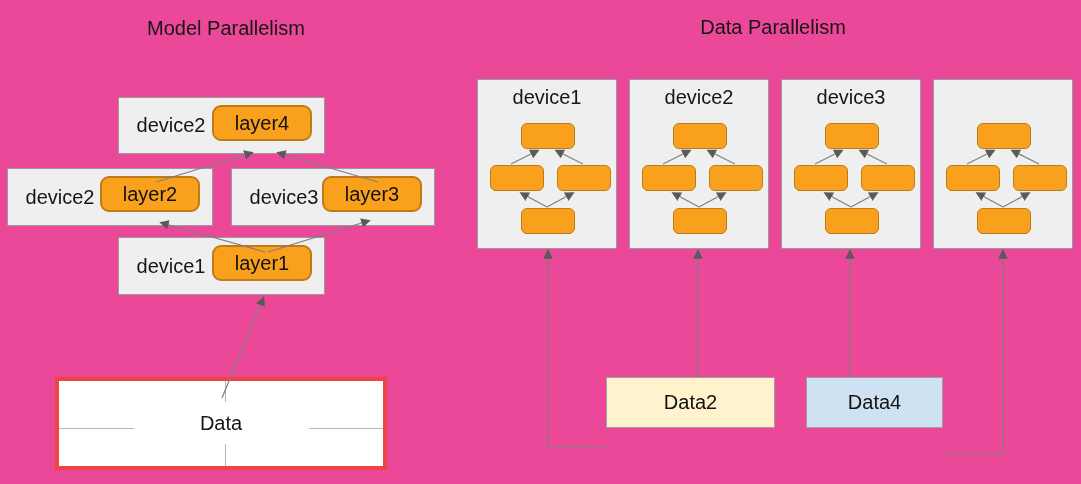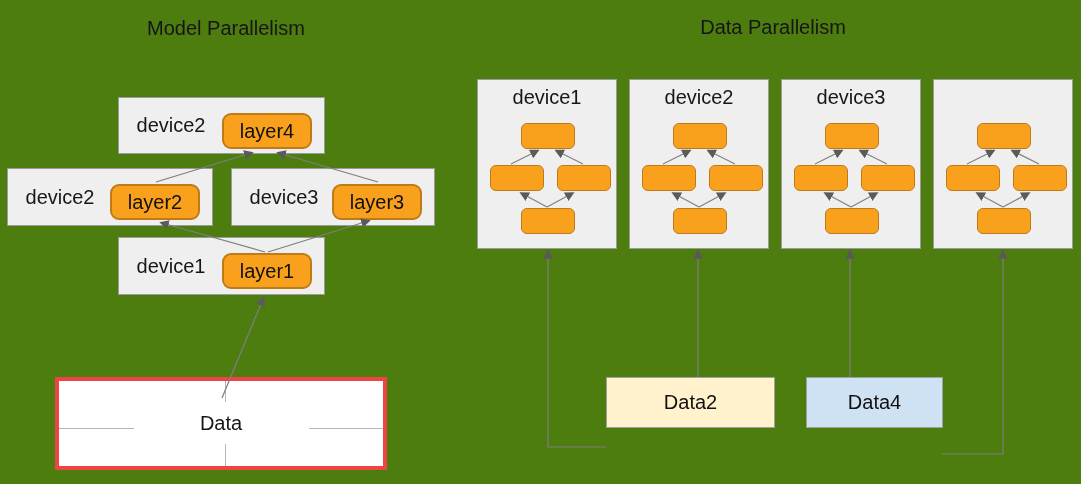--- a/index.html
+++ b/index.html
@@ -1,32 +1,32 @@
 <!DOCTYPE html>
 <html><head>
 <meta charset="utf-8">
 <style>
   html,body{margin:0;padding:0;background:#ffffff;}
   .canvas{
-    position:relative;width:1081px;height:484px;background:#4d7c0f;overflow:hidden;
+    position:relative;width:1081px;height:484px;background:#ec4899;overflow:hidden;
     font-family:"Liberation Sans", sans-serif;color:#1b1b1b;
   }
   .title{
     position:absolute;font-size:20px;text-align:center;color:#161616;
   }
   
   .wbox{
     position:absolute;background:#efefef;border:1.5px solid #9a9a9a;box-sizing:border-box;
   }
   .wbox .dlabel{
     position:absolute;left:0;top:0;width:104px;height:100%;
     display:flex;align-items:center;justify-content:center;font-size:20px;color:#161616;
   }
   .chip{
-    position:absolute;right:12px;top:15px;width:90px;height:36px;
+    position:absolute;right:12px;top:7px;width:100px;height:36px;
     background:#f9a11d;border:2px solid #bf7b16;border-radius:9px;box-sizing:border-box;
     display:flex;align-items:center;justify-content:center;font-size:20px;color:#111;
   }
   
   .data-box{
     position:absolute;background:#ffffff;border:4px solid #ef4444;box-sizing:border-box;
   }
   .data-box .dtext{
     position:absolute;left:0;top:0;width:100%;height:100%;
     display:flex;align-items:center;justify-content:center;font-size:20px;color:#161616;

